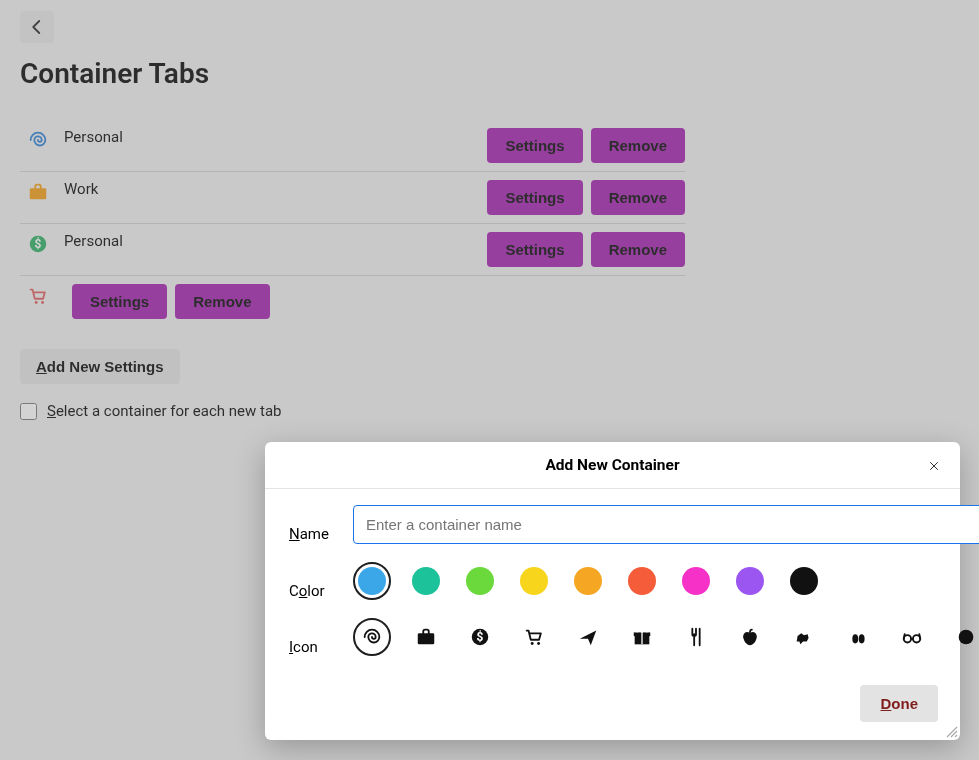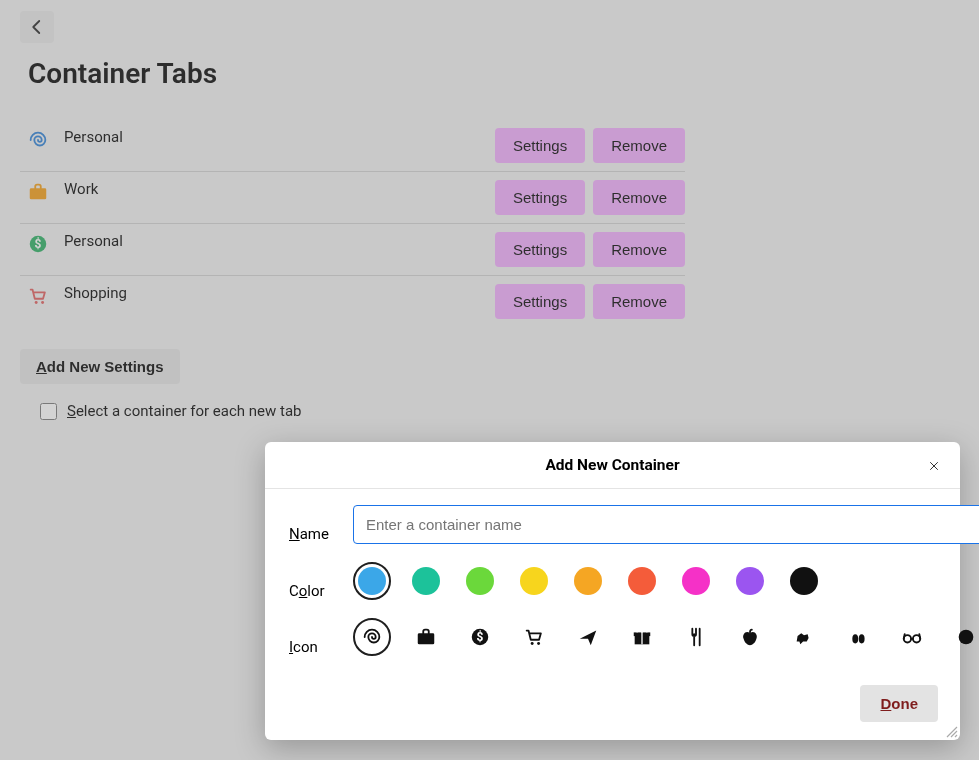--- a/index.html
+++ b/index.html
@@ -18,59 +18,58 @@
     width: 34px; height: 32px;
     background: #e6e6e6;
     border: none;
     border-radius: 4px;
     display: inline-flex; align-items: center; justify-content: center;
     font-size: 18px;
   }
   h1.title {
     font-size: 28px;
     font-weight: 600;
-    margin: 14px 0 30px 8px;
+    margin: 14px 0 30px 0;
   }
   .container-list { width: 665px; }
   .container-row {
     display: flex; align-items: flex-start;
     padding: 8px 0;
     border-bottom: 1px solid #cfcfcf;
   }
   .container-row:last-of-type { border-bottom: none; }
   .row-icon {
     width: 24px; height: 24px;
     margin: 0 14px 0 6px;
     display: inline-flex; align-items: center; justify-content: center;
   }
   .row-name { flex: 1; font-size: 15px; }
   .pill-btn {
-    background: #f0abfc;
+    background: #a21caf;
     border: none;
     border-radius: 4px;
     padding: 9px 18px;
     font-size: 15px;
-    font-weight: 400;
+    font-weight: 700;
     margin-left: 8px;
   }
   .add-new-btn {
     margin-top: 22px;
     background: #e3e3e3;
     border: none;
     border-radius: 4px;
     padding: 9px 16px;
     font-size: 15px;
     font-weight: 600;
   }
   .add-new-btn .ul { text-decoration: underline; }
   .checkbox-row {
     margin-top: 18px;
     display: flex; align-items: center;
     font-size: 15px;
-    margin-left: 20px;
   }
   .checkbox-row input {
     width: 17px; height: 17px;
     margin: 0 10px 0 0;
   }
   .ul { text-decoration: underline; }
 
   
   .scrim {
     position: absolute; inset: 0;
@@ -214,21 +213,20 @@
         <button class="pill-btn">Remove</button>
       </div>
       <div class="container-row">
         <span class="row-icon">
           <svg class="ic" viewBox="0 0 24 24">
             <path d="M4 5h2l2.5 10h9l2-7H7" stroke="#e05a5a" fill="none" stroke-width="2" stroke-linecap="round" stroke-linejoin="round"></path>
             <circle cx="10" cy="19" r="1.6" fill="#e05a5a"></circle>
             <circle cx="17" cy="19" r="1.6" fill="#e05a5a"></circle>
           </svg>
         </span>
-        <span class="row-name">Shopping</span>
         <button class="pill-btn">Settings</button>
         <button class="pill-btn">Remove</button>
       </div>
     </div>
 
   <button class="add-new-btn">
     <span class="ul">A</span><span>dd New Settings</span>
   </button>
 
   <label class="checkbox-row">

